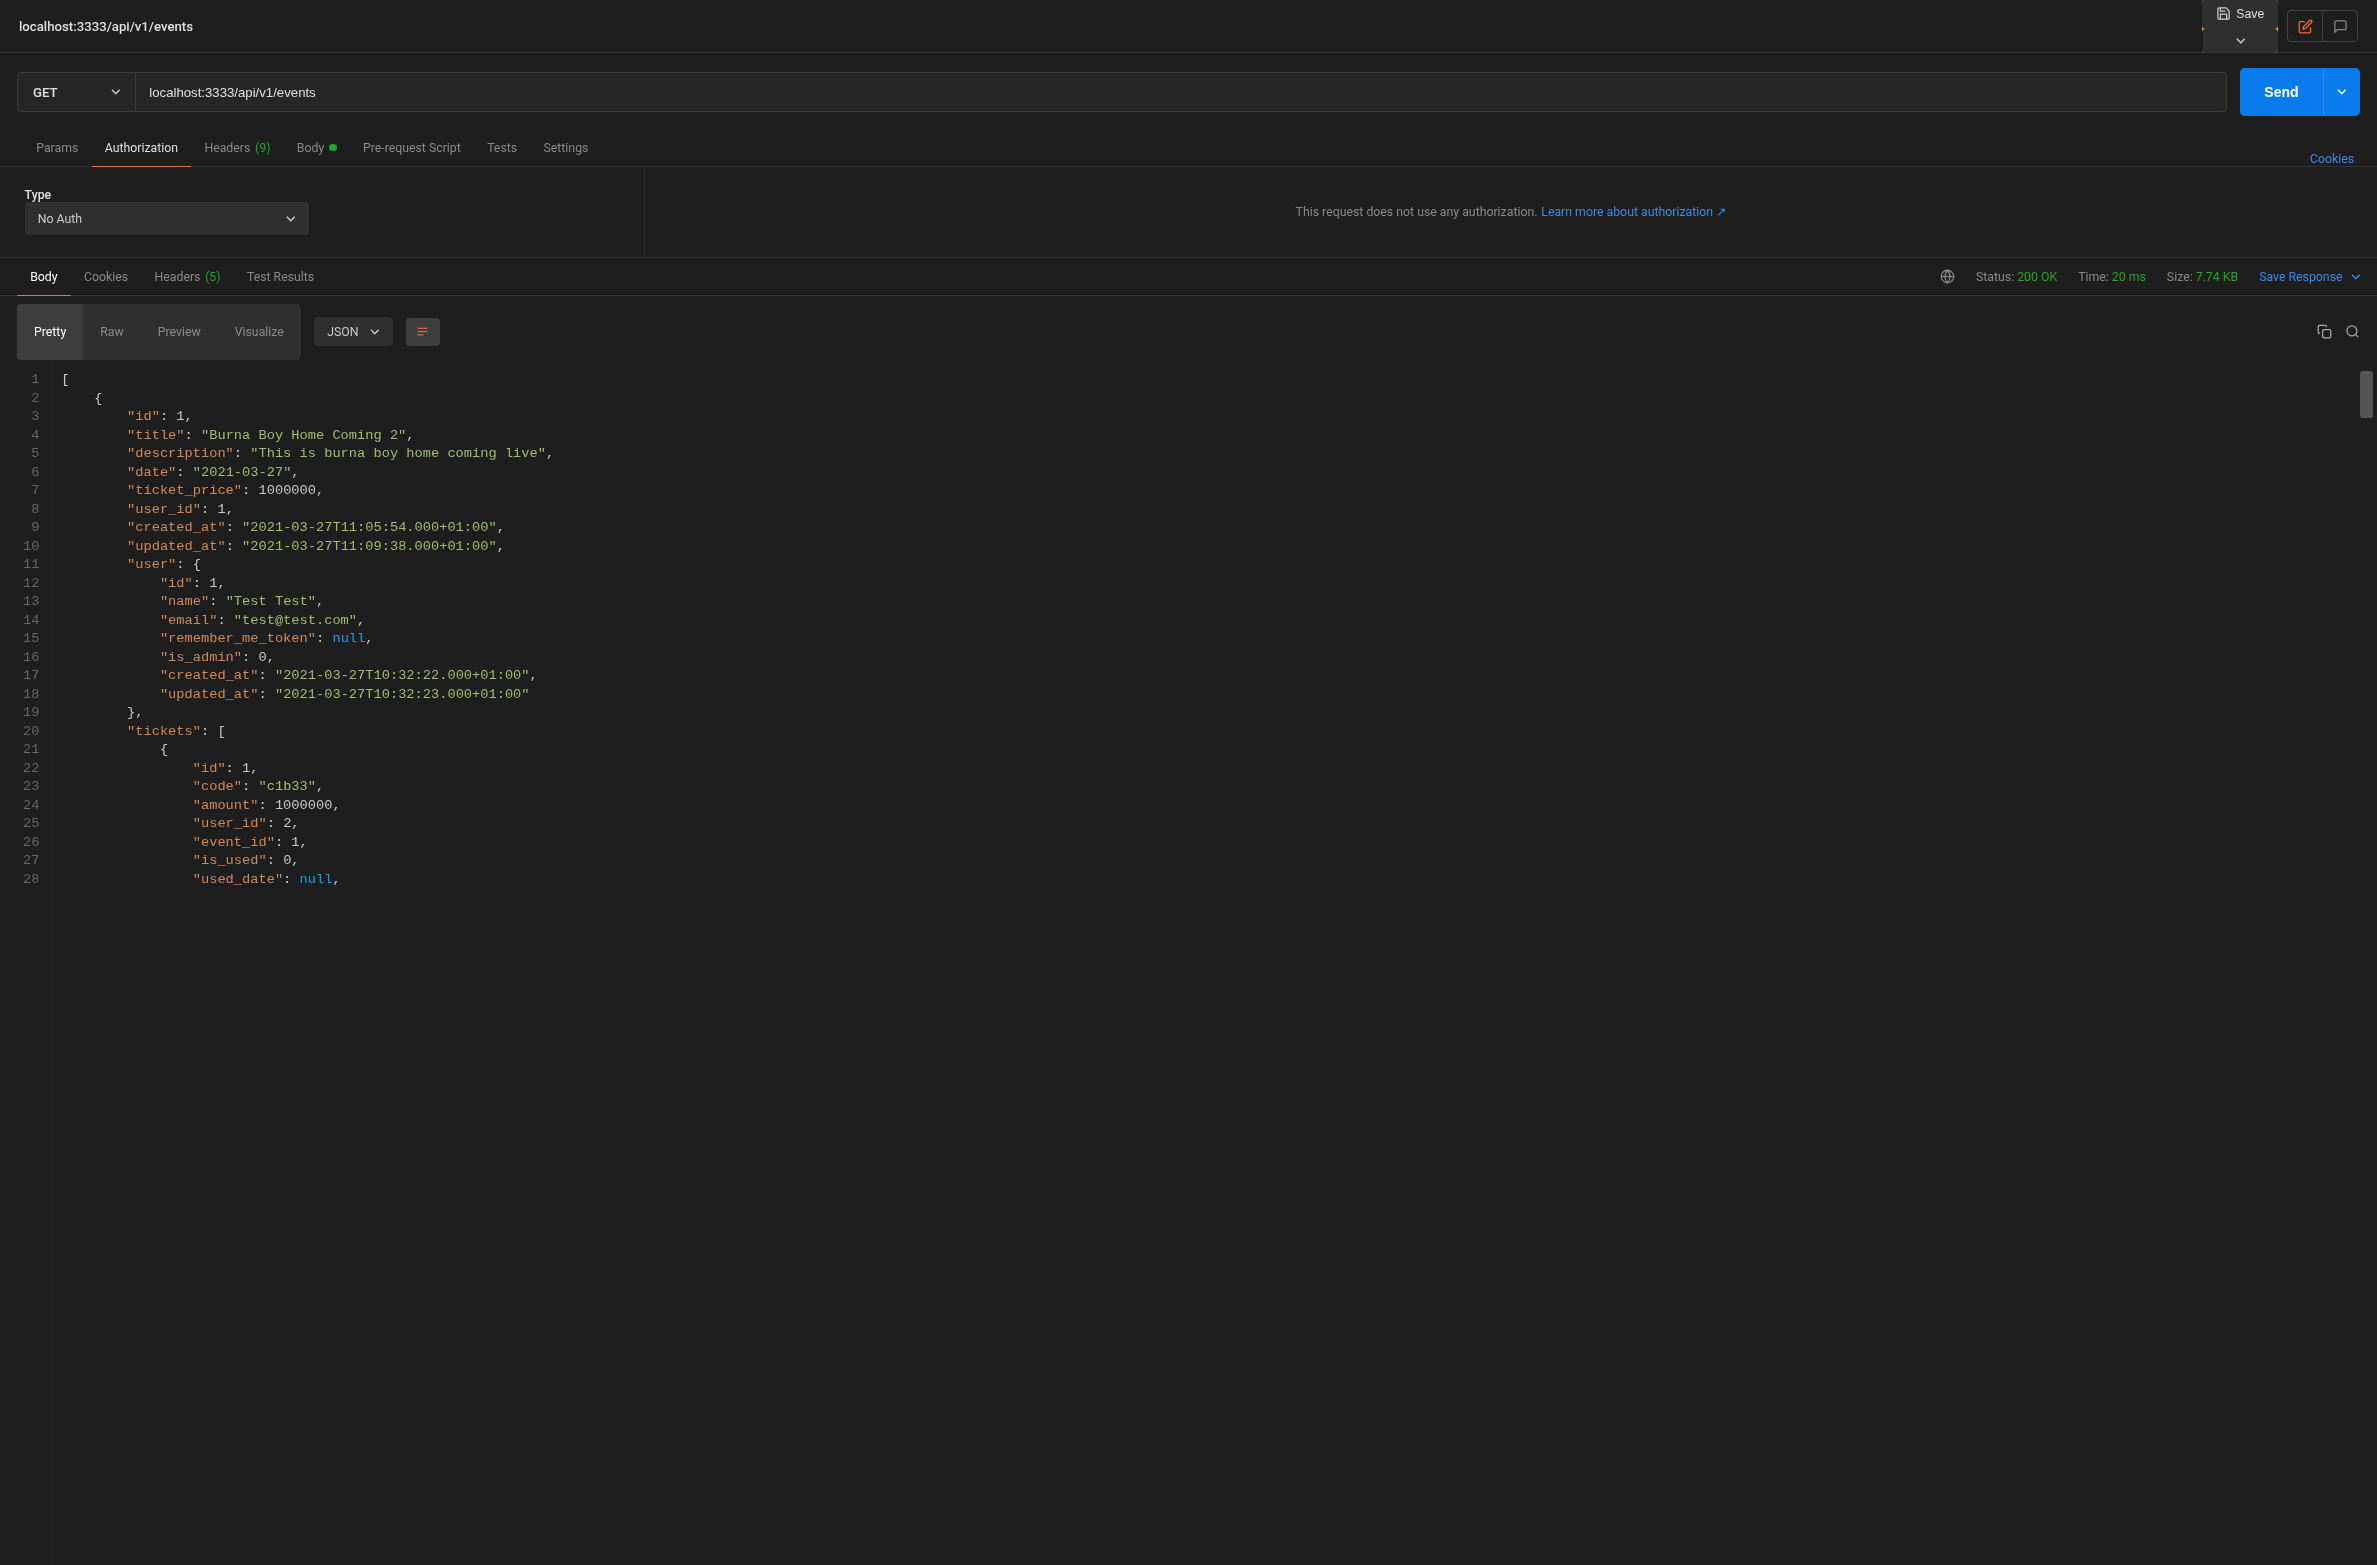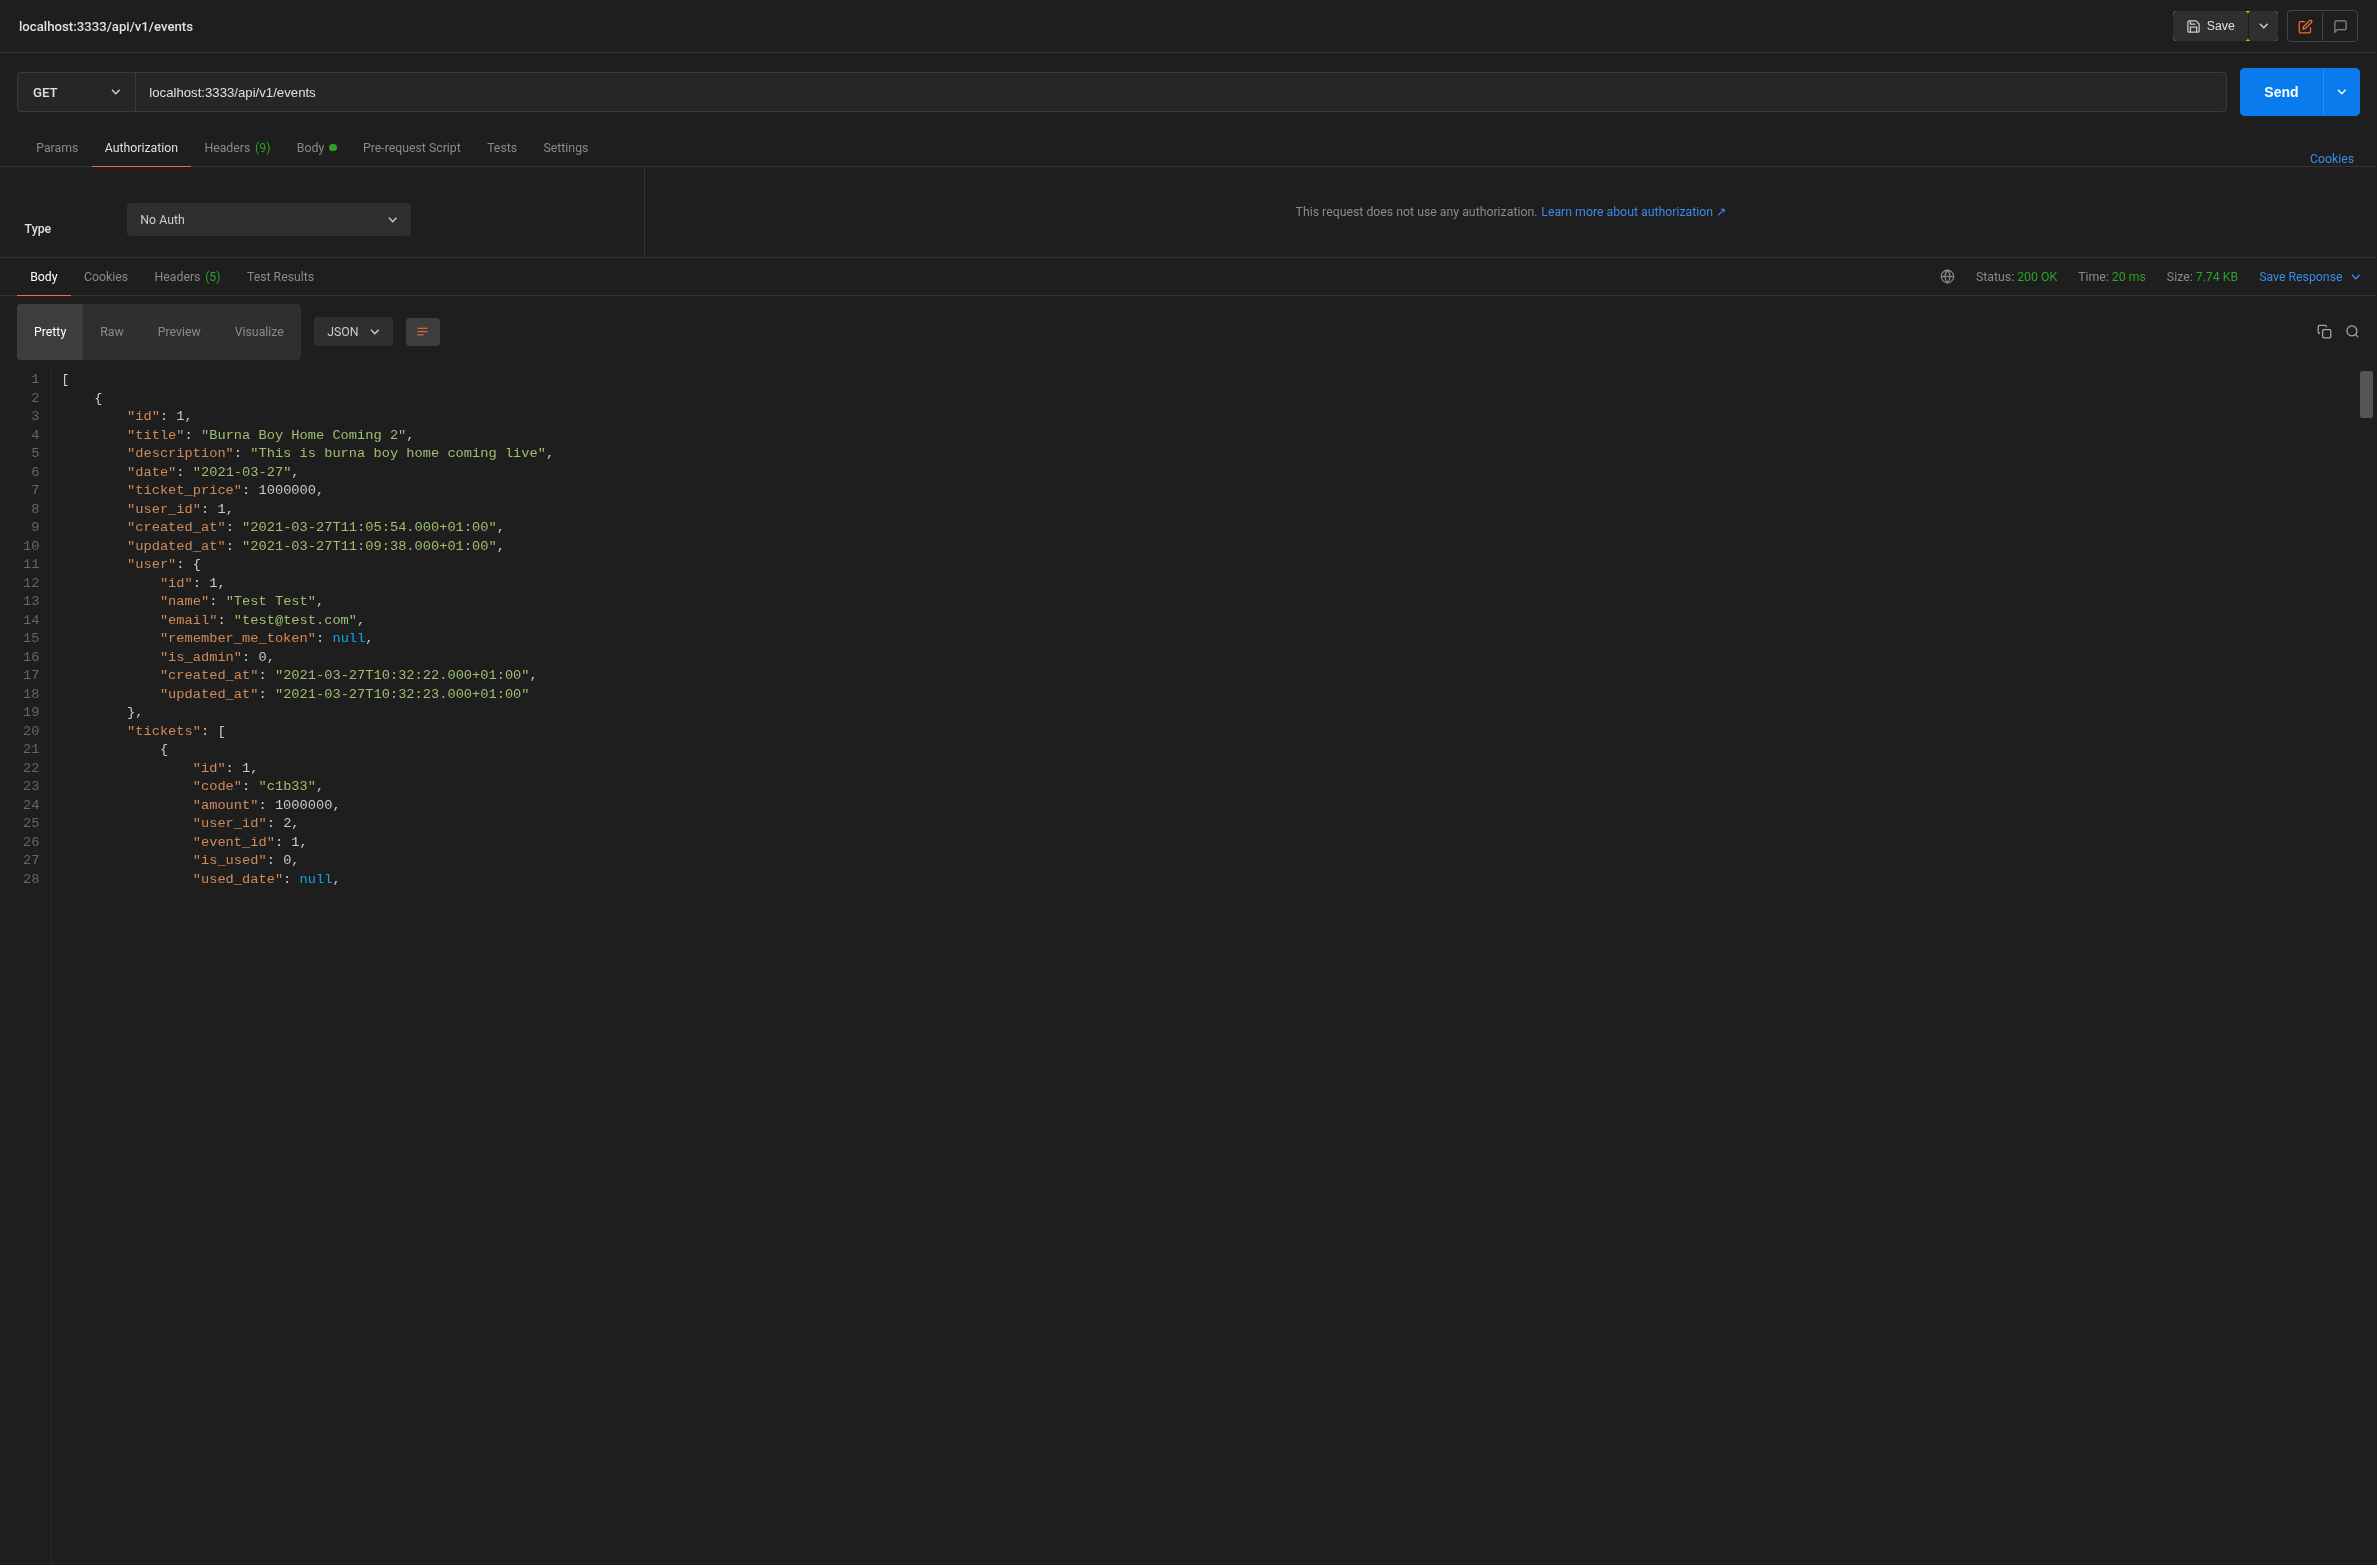--- a/index.html
+++ b/index.html
@@ -40,20 +40,21 @@
     border: none;
     cursor: pointer;
     font-size: 12.3px;
     border-radius: 3.8px;
   }
   .save-group {
     display: flex;
     background:#eab308;
     border-radius:3.8px;
     overflow:hidden;
+    flex-direction:column;
   }
   .save-btn {
     background: #2f2f2f;
     color: #e0e0e0;
     padding: 7.6px 13.2px;
   }
   .save-caret {
     background:#2f2f2f;
     color:#ccc;
     padding: 7.6px 9.5px;
@@ -170,22 +171,22 @@
   .auth-panel {
     display:flex;
     border-bottom:0.9px solid #333;
     min-height:91px;
   }
   .auth-left {
     width:645px;
     border-right:0.9px solid #333;
     padding:21px 24.6px;
     display:flex;
-    align-items:flex-end;
-    gap:76px;
+    align-items:flex-start;
+    flex-direction:column;
   }
   .auth-left label {
     color:#e0e0e0;
     font-weight:500;
     font-size:12.3px;
   }
   .auth-select {
     background:#2f2f2f;
     border-radius:3.8px;
     padding:9.5px 13.2px;

